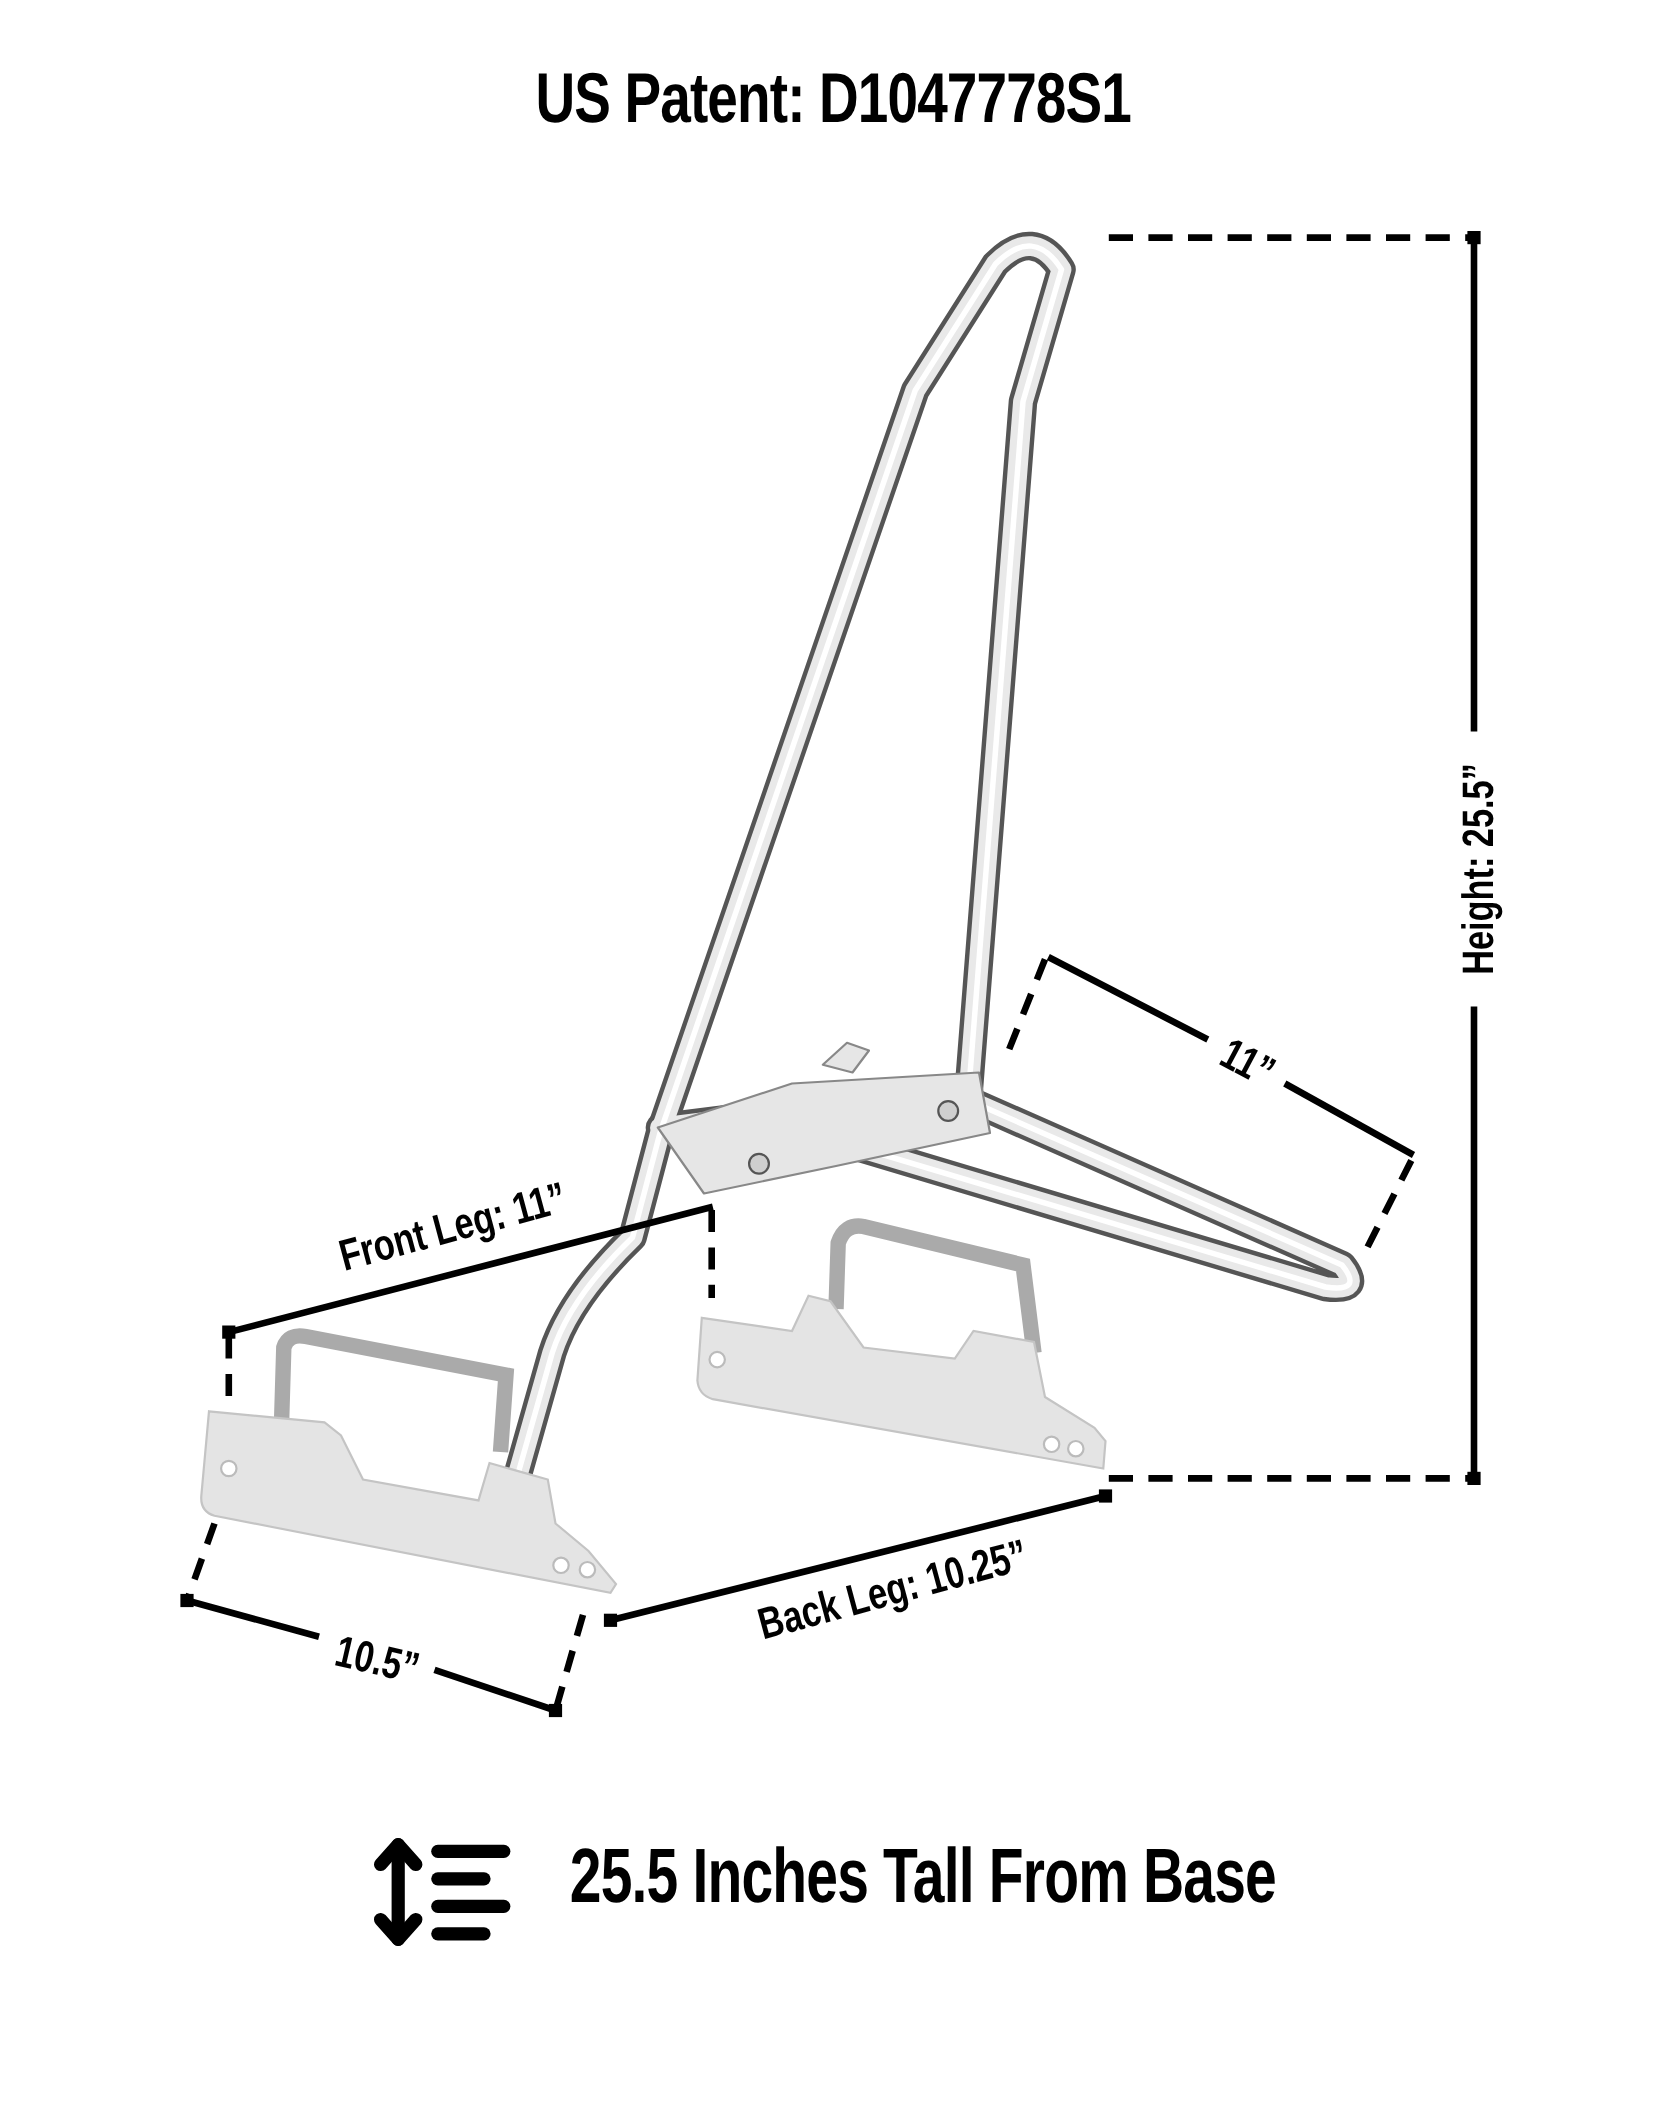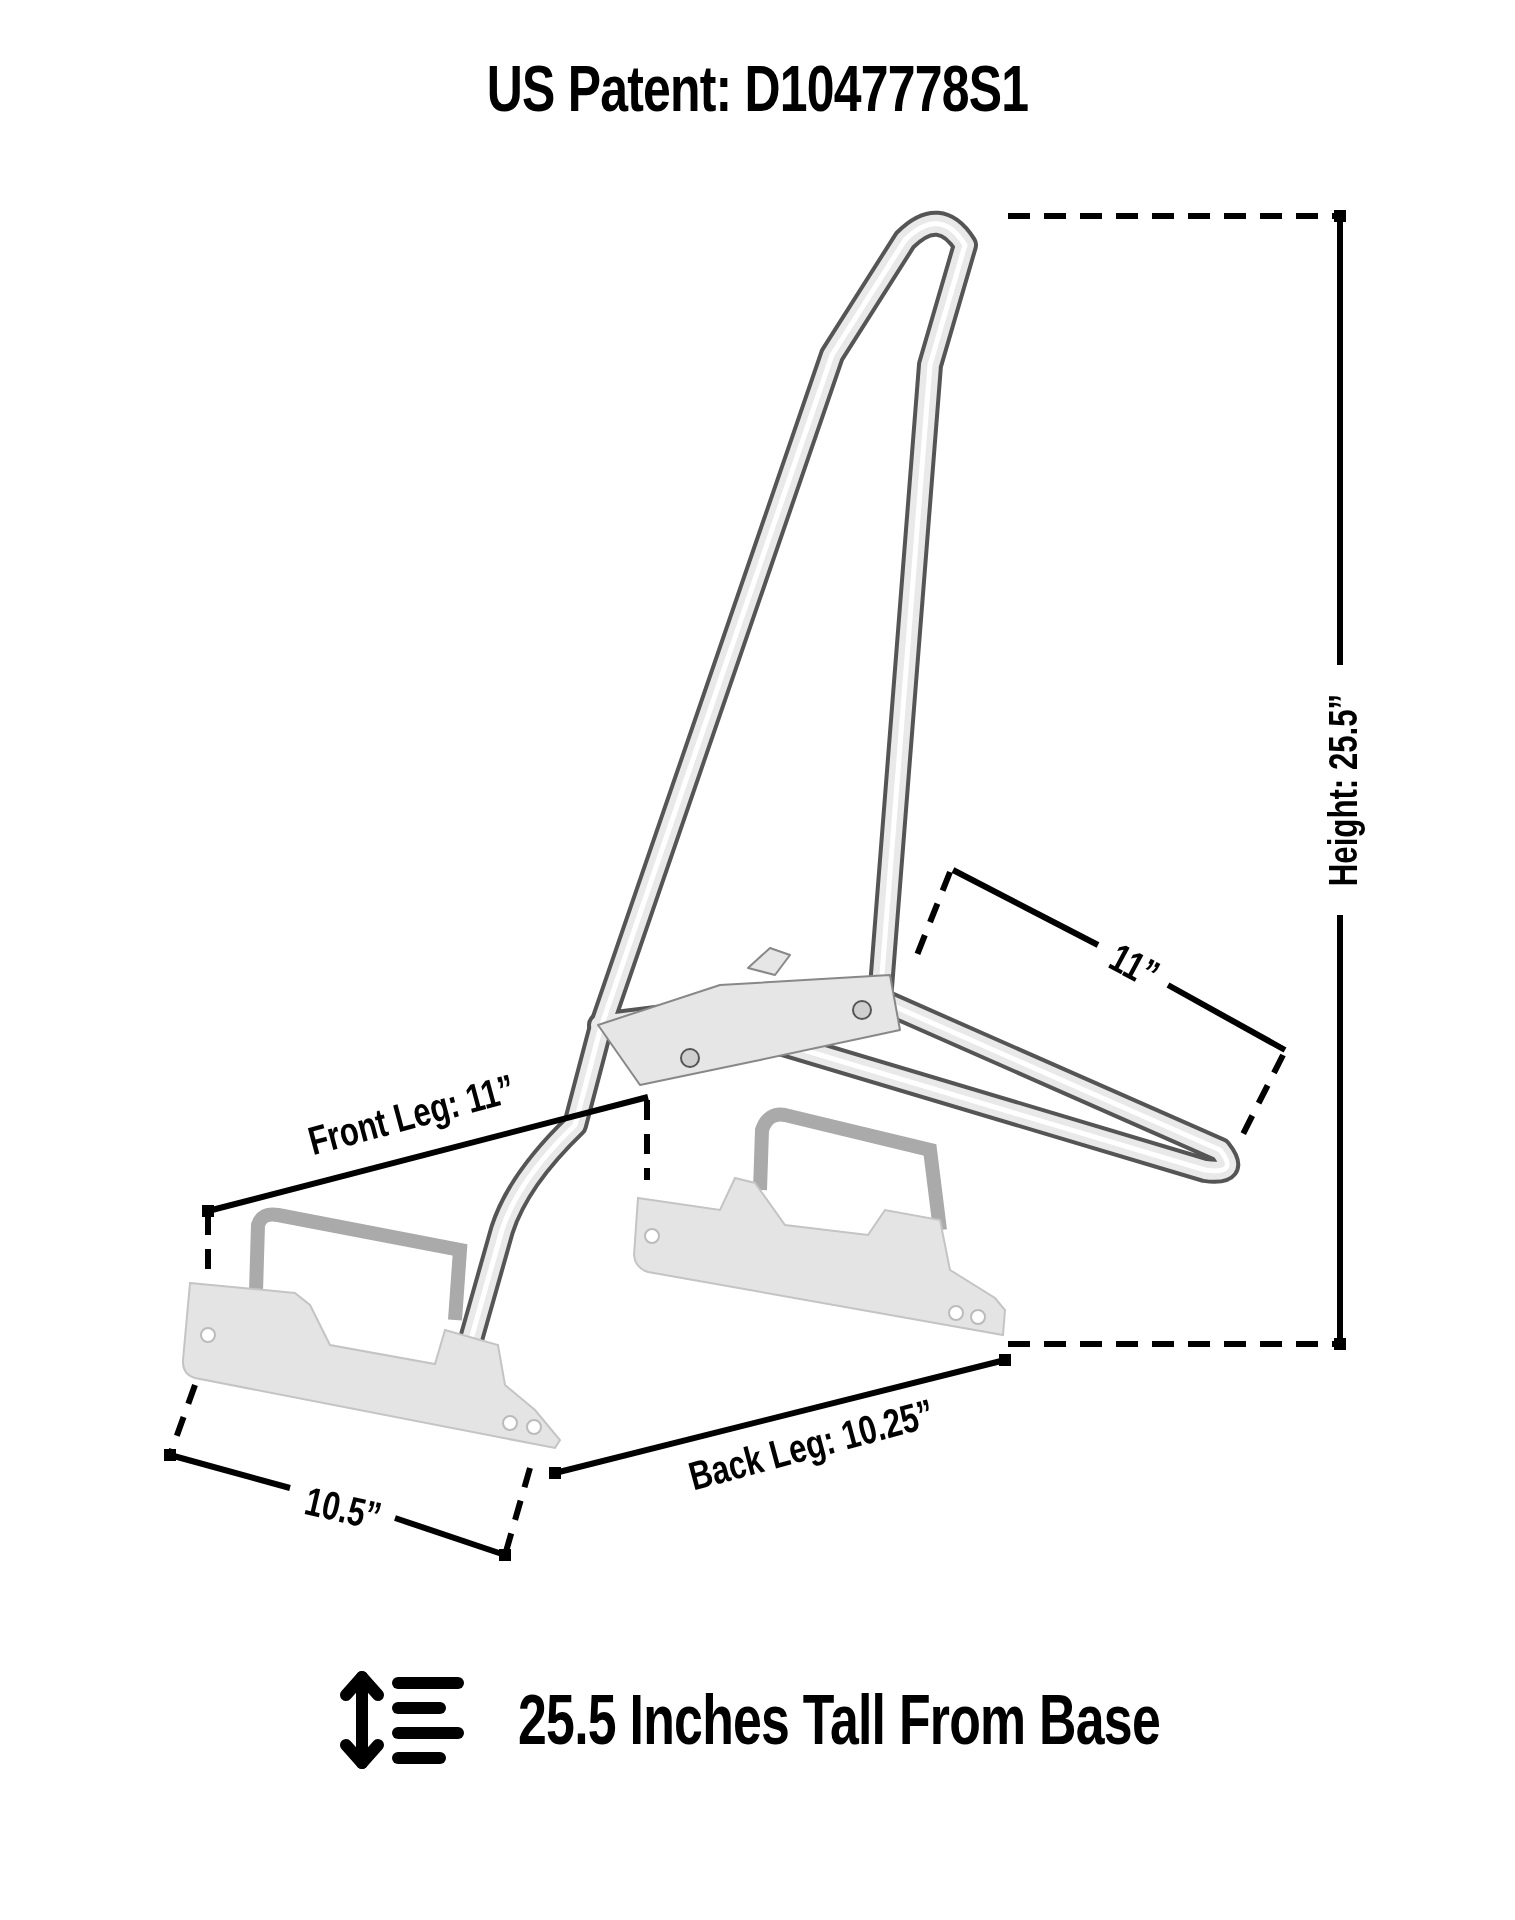--- a/index.html
+++ b/index.html
@@ -4,21 +4,21 @@
 <style>
   html, body { margin:0; padding:0; background:#ffffff; }
   body { width:1515px; height:1920px; position:relative; overflow:hidden;
          font-family:"Liberation Sans", sans-serif; color:#000; }
   .title { position:absolute; left:0; width:1515px; top:52px; text-align:center;
            font-family:"Liberation Sans Narrow","Liberation Sans", sans-serif;
            font-weight:bold; font-size:64px; letter-spacing:-1px;
            transform:scaleX(0.78); transform-origin:center; }
   svg.diagram { position:absolute; left:0; top:0; }
   .dim-text { font-family:"Liberation Sans", sans-serif; font-weight:bold; font-size:40px; fill:#000; }
-  .footer { position:absolute; left:340px; top:1665px; height:110px; display:flex; align-items:center; }
+  .footer { position:absolute; left:340px; top:1665px; height:110px; display:flex; align-items:flex-start; }
   .footer-icon { width:130px; height:110px; }
   .footer-text { font-family:"Liberation Sans", sans-serif; font-weight:bold; font-size:70px;
                  margin-left:48px; transform:scaleX(0.74); transform-origin:left center;
                  white-space:nowrap; letter-spacing:-1px; }
 </style>
 </head>
 <body>
 
 <div class="title">US Patent: D1047778S1</div>
 

